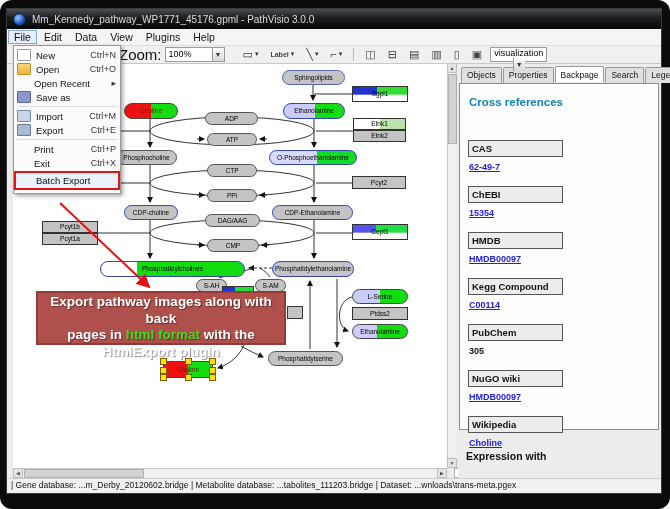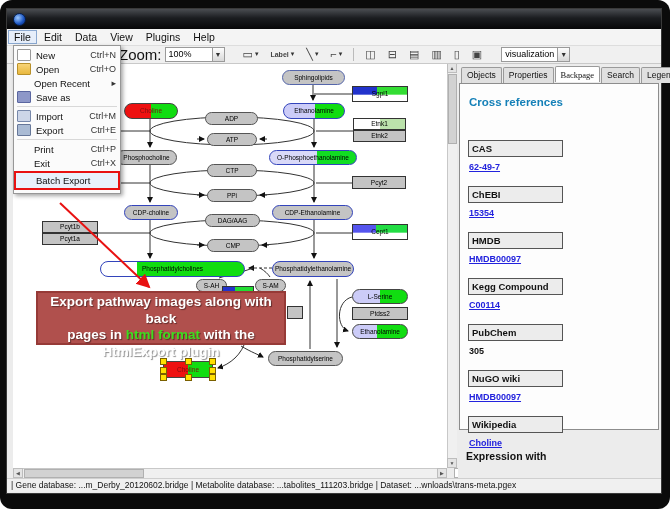--- a/index.html
+++ b/index.html
@@ -21,21 +21,21 @@
   #toolbar .zlabel{margin-left:112px;font-size:15px;color:#111;}
   .combo{display:flex;align-items:center;border:1px solid #9a9a9a;background:#ffffff;height:13px;margin-left:3px;}
   .combo .cval{padding:0 3px;font-size:9px;min-width:40px;}
   .combo .cbtn{width:11px;height:13px;background:linear-gradient(#fdfdfd,#d8d8d8);border-left:1px solid #9a9a9a;font-size:7px;text-align:center;line-height:13px;color:#333;}
   #tools{display:flex;align-items:center;margin-left:12px;}
   .tbtn{display:flex;align-items:center;height:15px;padding:0 3px;margin:0 2px;border:1px solid transparent;color:#444;}
   .tglyph{font-size:11px;line-height:15px;}
   .tglyph.tsm{font-size:7px;font-weight:bold;}
   .tcaret{font-size:7px;margin-left:2px;color:#333;}
   .tsep{width:1px;height:13px;background:#bbbbbb;margin:0 5px;}
-  #vis-combo{margin-left:13px;}
+  #vis-combo{margin-left:2px;flex-direction:column;}
 
   
   #canvas{position:absolute;left:13px;top:63px;width:434px;height:405px;background:#ffffff;overflow:hidden;z-index:2;}
   #edges{position:absolute;left:0;top:0;z-index:1;}
   #nodes{position:absolute;left:0;top:0;width:100%;height:100%;z-index:2;}
   .pnode{position:absolute;box-sizing:border-box;border:1px solid #555;font-size:6.5px;text-align:center;white-space:nowrap;overflow:visible;color:#000;}
   .pnode .plbl{display:inline-block;max-width:100%;overflow:hidden;vertical-align:top;}
   .pnode.pill{border-radius:8px;}
   .hdl{position:absolute;width:5px;height:5px;background:#ffe000;border:1px solid #7a6000;}
   .hdl-nw{left:-4px;top:-4px}.hdl-n{left:calc(50% - 3px);top:-4px}.hdl-ne{right:-4px;top:-4px}
@@ -51,21 +51,21 @@
   #vscroll{left:447px;top:63px;width:10px;height:405px;border-left:1px solid #c8c8c8;box-sizing:border-box;}
   #hscroll{left:13px;top:468px;width:434px;height:10px;border-top:1px solid #c8c8c8;box-sizing:border-box;}
   .sbarrow{position:absolute;width:10px;height:10px;background:#e4e4e4;border:1px solid #bdbdbd;box-sizing:border-box;font-size:5px;line-height:8px;text-align:center;color:#555;}
   .sbthumb{position:absolute;background:#d2d2d2;border:1px solid #b0b0b0;box-sizing:border-box;}
   #status-field{position:absolute;left:454px;top:468px;width:206px;height:10px;background:#ffffff;border:1px solid #b0b0b0;box-sizing:border-box;z-index:2;}
 
   
   #panel{position:absolute;left:458px;top:63px;width:203px;height:415px;background:#ececec;z-index:2;}
   #bp-tabs{position:absolute;left:3px;top:4px;display:flex;}
   .tab{font-size:8.5px;padding:2px 5px;border:1px solid #9a9a9a;border-bottom:none;background:#e0e0e0;margin-right:1px;color:#111;border-radius:2px 2px 0 0;}
-  .tab.active{background:#ffffff;position:relative;top:-1px;padding-top:3px;font-family:Liberation Serif, serif;}
+  .tab.active{background:#ffffff;position:relative;top:-1px;padding-top:3px;}
   #bp-content{position:absolute;left:1px;top:20px;width:200px;height:347px;background:#fdfdfd;border:1px solid #8d8d8d;box-sizing:border-box;}
   #bp-heading{position:absolute;left:9px;top:12px;font-size:11.5px;font-weight:bold;}
   .bpbox{position:absolute;left:8px;width:90px;height:15px;background:#ececec;border:1px solid #555;font-size:9.5px;font-weight:bold;line-height:15px;padding-left:3px;color:#111;}
   .bpval{position:absolute;left:9px;font-size:9px;font-weight:bold;color:#111;}
   .bpval.link{color:#2222dd;text-decoration:underline;}
   #bp-footer{position:absolute;left:6px;top:366px;font-size:10.5px;font-weight:bold;color:#111;}
 
   
   #statusbar{position:absolute;left:7px;top:478px;width:654px;height:14px;background:#f0f0f0;border-top:1px solid #cfcfcf;box-sizing:border-box;font-size:8.5px;line-height:13px;color:#111;padding-left:4px;z-index:3;white-space:nowrap;overflow:hidden;}
 
@@ -89,20 +89,21 @@
   #red-arrow{position:absolute;left:0;top:0;z-index:30;pointer-events:none;}
 </style>
 </head>
 <body>
 
 <div id="frame">
   <div id="win"></div>
 
   <div id="titlebar">
     <div id="app-icon"></div>
+    <span id="title-text">Mm_Kennedy_pathway_WP1771_45176.gpml - PathVisio 3.0.0</span>
   </div>
 
   <div id="menubar">
       <span class="mbi open">File</span>
       <span class="mbi">Edit</span>
       <span class="mbi">Data</span>
       <span class="mbi">View</span>
       <span class="mbi">Plugins</span>
       <span class="mbi">Help</span>
     </div>

